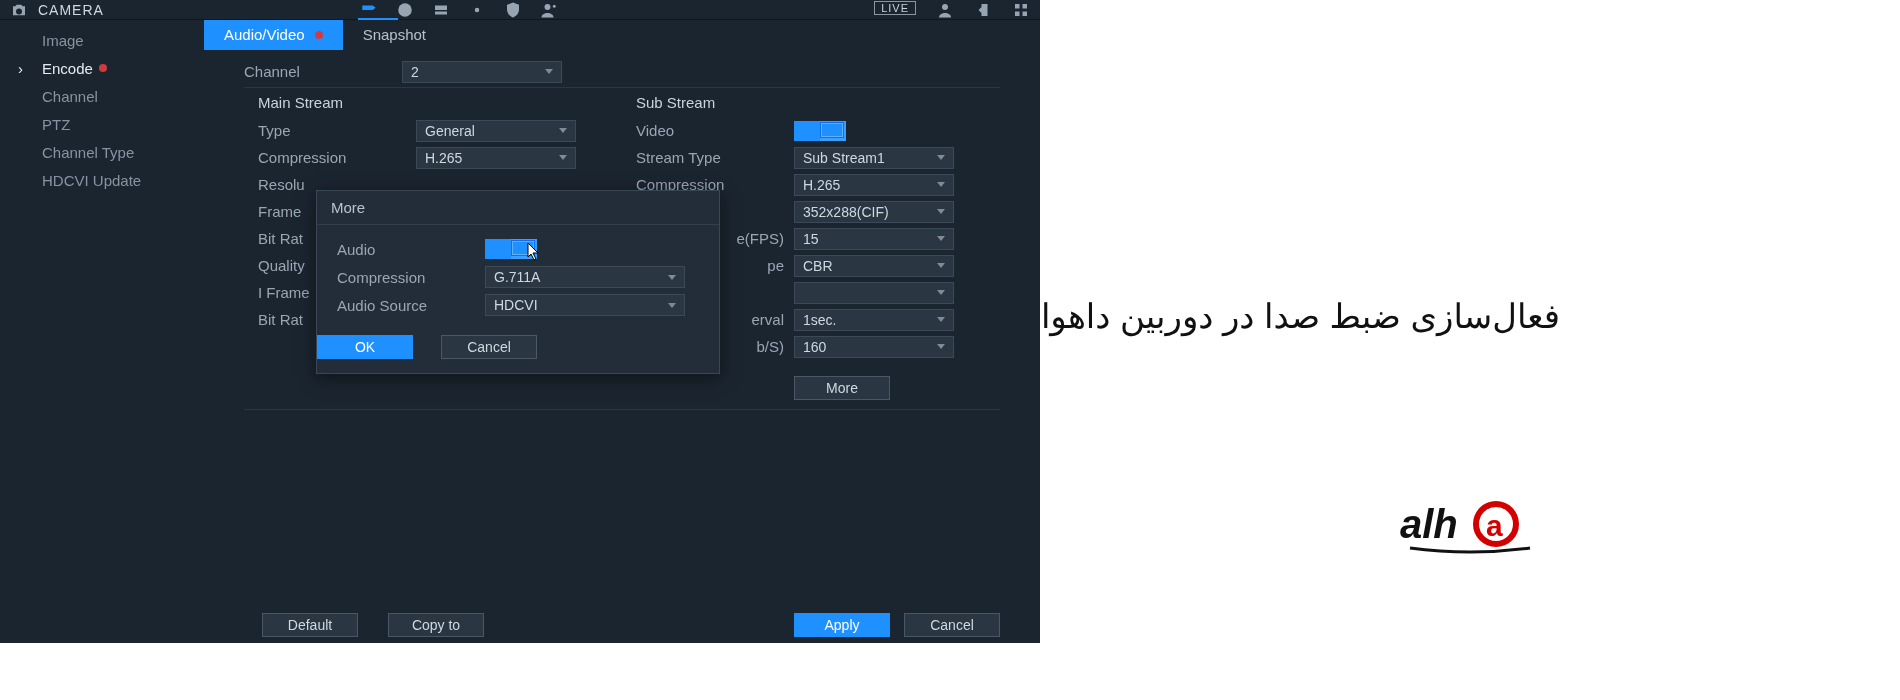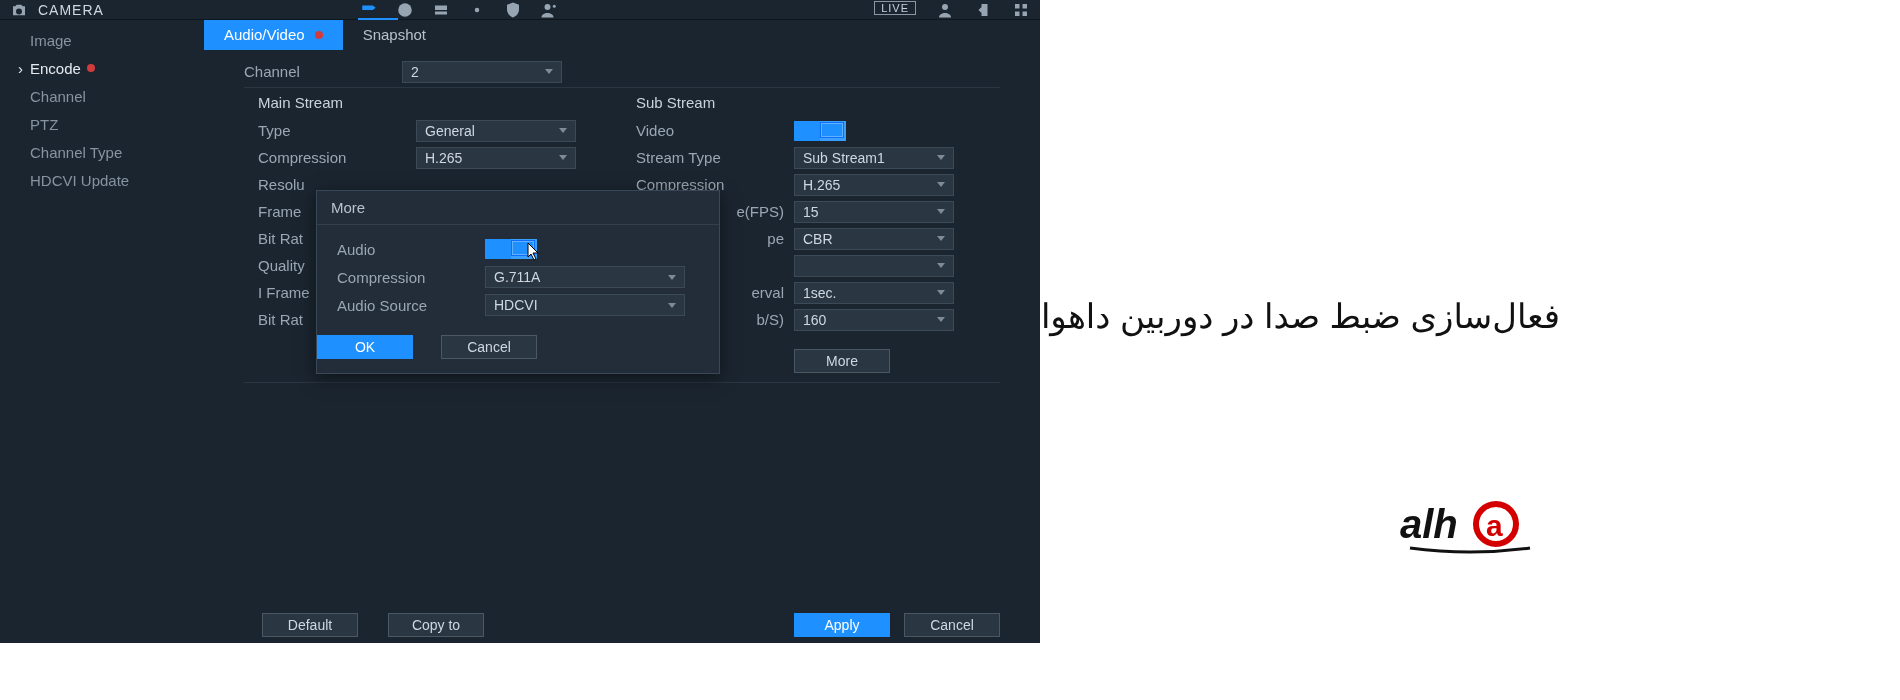--- a/index.html
+++ b/index.html
@@ -10,21 +10,21 @@
   .topbar-left { display:flex; align-items:center; gap:10px; flex:0 0 340px;}
   .topbar-icons { display:flex; align-items:center; gap:18px; margin-left:10px; }
   .topbar-right { margin-left:auto; display:flex; align-items:flex-start; gap:20px; }
   .live-badge { border:1px solid #8a96a3; font-size:11px; padding:0 6px; letter-spacing:1px; color:#c7d1db; }
   .ticon { width:18px; height:18px; display:inline-flex; align-items:center; justify-content:center; }
   .ticon svg { width:18px; height:18px; fill:#97a5b3; }
   .ticon.active svg { fill:#1e90ff; }
   .tab-underline { width:40px; height:2px; background:#1e90ff; position:absolute; top:18px; left:358px; }
   .body { display:flex; height:510px; }
   .sidebar { width:204px; background:#1b2530; padding-top:6px; }
-  .side-item { height:28px; display:flex; align-items:center; padding-left:30px; color:#8793a0; font-size:15px; cursor:pointer; position:relative; }
+  .side-item { height:28px; display:flex; align-items:center; padding-left:42px; color:#8793a0; font-size:15px; cursor:pointer; position:relative; }
   .side-item.active { color:#e4eaef; }
   .side-item.active::before { content:'›'; position:absolute; left:18px; color:#e4eaef; }
   .dot-red { width:8px; height:8px; background:#d23b3b; border-radius:50%; margin-left:6px; }
   .main { flex:1; background:#1b2530; position:relative; }
   .tabs { display:flex; height:30px; }
   .tab { padding:0 20px; line-height:30px; color:#b6c1cb; font-size:15px; cursor:pointer; display:flex; align-items:center; gap:4px;}
   .tab.on { background:#1e90ff; color:#fff; }
   .content { padding:8px 40px 0 40px; }
   .row { display:flex; align-items:center; height:27px; }
   .lbl { width:158px; color:#9aa7b3; }
@@ -233,20 +233,27 @@
                   </div>
                 </div>
               <div class="row">
                   <span class="lbl">Compression</span>
                   <div class="select">
                     <span>H.265</span>
                     <span class="chev"></span>
                   </div>
                 </div>
               <div class="row">
+                  <span class="lbl"></span>
+                  <div class="select">
+                    <span>352x288(CIF)</span>
+                    <span class="chev"></span>
+                  </div>
+                </div>
+              <div class="row">
                   <span class="lbl" style="text-align:right;padding-right:10px;">e(FPS)</span>
                   <div class="select">
                     <span>15</span>
                     <span class="chev"></span>
                   </div>
                 </div>
               <div class="row">
                   <span class="lbl" style="text-align:right;padding-right:10px;">pe</span>
                   <div class="select">
                     <span>CBR</span>

